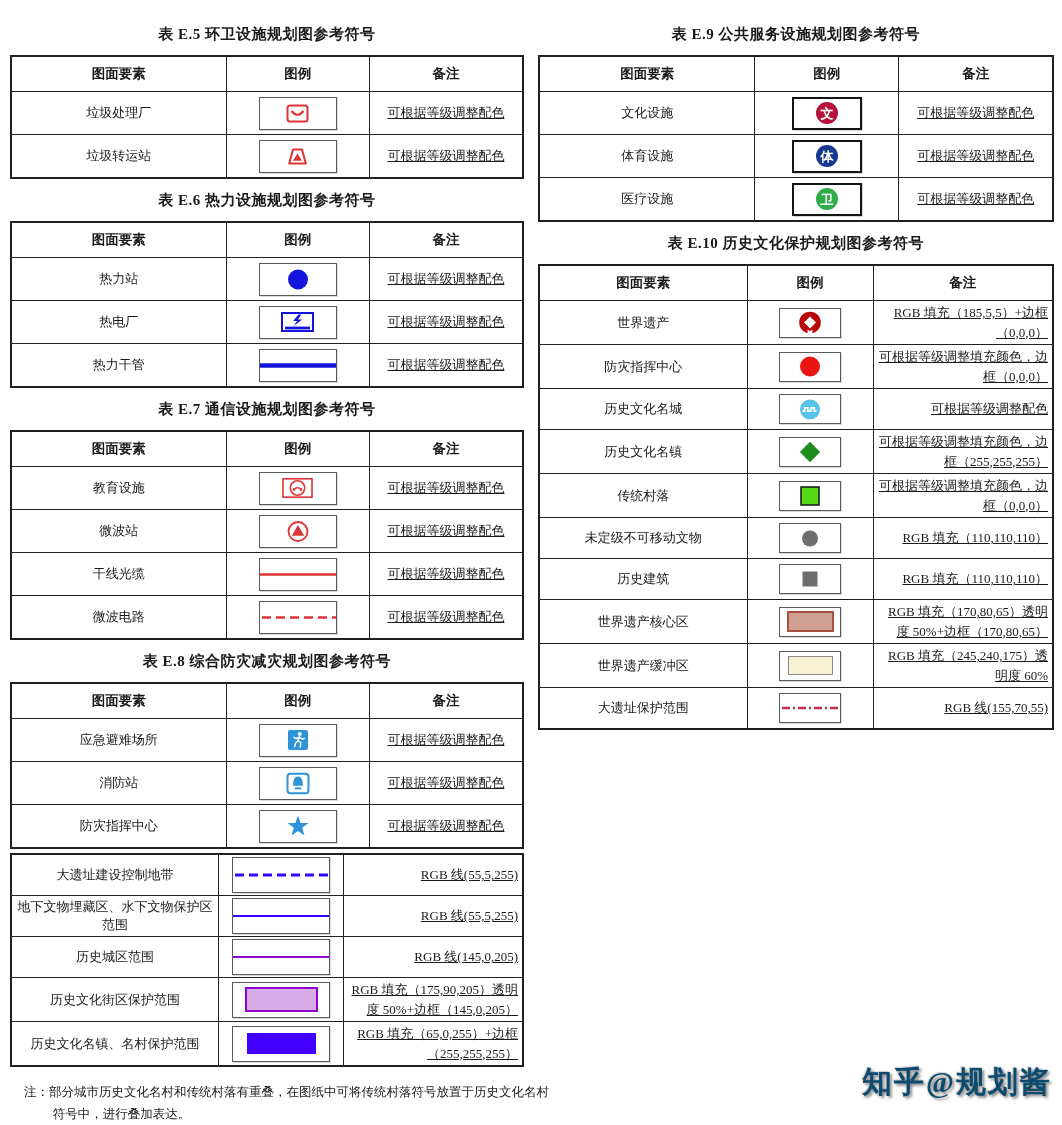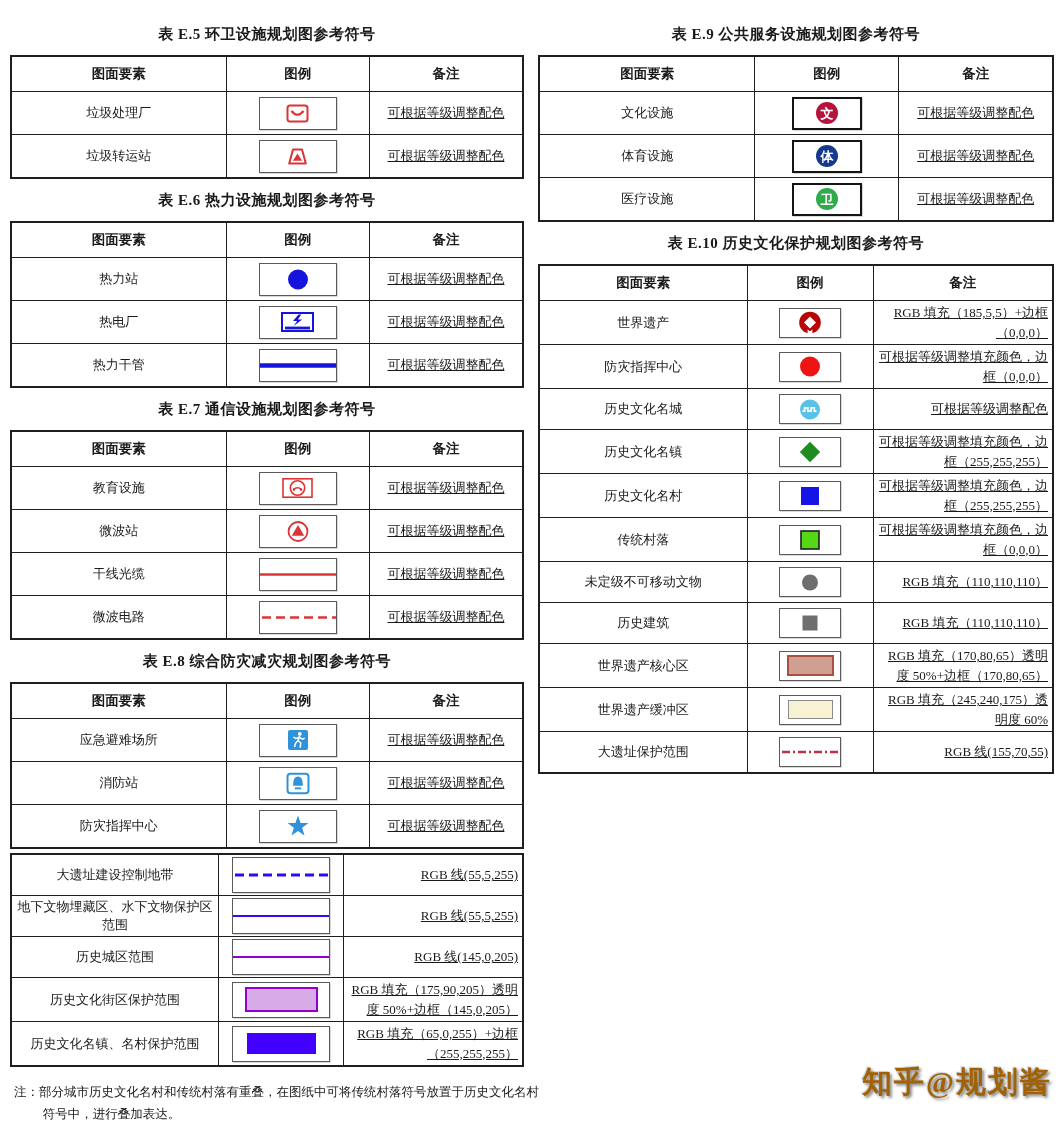--- a/index.html
+++ b/index.html
@@ -21,23 +21,23 @@
   td.rem{font-size:12.3px;text-decoration:underline;}
   td.rem.left{text-align:right;line-height:1.5;}
   .legwrap{display:flex;align-items:center;justify-content:center;}
   .sym-box{background:#fff;border:1.5px solid #5a5a5a;display:flex;align-items:center;justify-content:center;overflow:hidden;box-shadow:1px 1px 0 rgba(0,0,0,.15);}
   #tbl-e5 .sym-box,#tbl-e6 .sym-box,#tbl-e7 .sym-box,#tbl-e8 .sym-box{width:76px;height:31px;}
   #tbl-e9 .sym-box{width:66px;height:29px;border:2.4px solid #141414;}
   #tbl-e10 .sym-box{width:60px;height:28px;}
   #tbl-hist .sym-box{width:96px;height:34px;}
   .sym-box svg.full{width:100%;height:100%;display:block;}
   .fill-rect{width:72%;height:60%;}
-  #note{position:absolute;left:14px;top:1082px;width:506px;font-size:12.5px;line-height:1.75;
+  #note{position:absolute;left:24px;top:1082px;width:506px;font-size:12.5px;line-height:1.75;
         padding-left:2.3em;text-indent:-2.3em;}
-  #watermark{position:absolute;right:10px;top:1062px;font-size:30px;font-weight:bold;color:#a16207;letter-spacing:2px;
+  #watermark{position:absolute;right:10px;top:1062px;font-size:30px;font-weight:bold;color:#0c4a6e;letter-spacing:2px;
         text-shadow:2px 2px 3px rgba(125,125,125,.95),-1px -1px 1px rgba(175,175,175,.6);}
 </style>
 </head>
 <body>
 
 <div class="page">
   <div class="col" id="col-left">
       <div class="tbl-title">表 E.5 环卫设施规划图参考符号</div>
       <table class="sym-table cols-a" id="tbl-e5">
         <colgroup>
@@ -470,33 +470,20 @@
                 <div class="sym-box">
                   <svg width="26" height="24" viewBox="0 0 26 24">
                     <path d="M13 1.8 L23.2 12 L13 22.2 L2.8 12 Z" fill="#1e8c1e"></path>
                   </svg>
                 </div>
               </div>
             </td>
             <td class="rem left">可根据等级调整填充颜色，边框（255,255,255）</td>
           </tr>
           <tr>
-            <td class="lbl">历史文化名村</td>
-            <td>
-              <div class="legwrap">
-                <div class="sym-box">
-                  <svg width="22" height="22" viewBox="0 0 22 22">
-                    <rect x="2" y="2" width="18" height="18" fill="#1414e6"></rect>
-                  </svg>
-                </div>
-              </div>
-            </td>
-            <td class="rem left">可根据等级调整填充颜色，边框（255,255,255）</td>
-          </tr>
-          <tr>
             <td class="lbl">传统村落</td>
             <td>
               <div class="legwrap">
                 <div class="sym-box">
                   <svg width="22" height="22" viewBox="0 0 22 22">
                     <rect x="2" y="2" width="18" height="18" fill="#55d616" stroke="#1d1d1d" stroke-width="1.6"></rect>
                   </svg>
                 </div>
               </div>
             </td>

